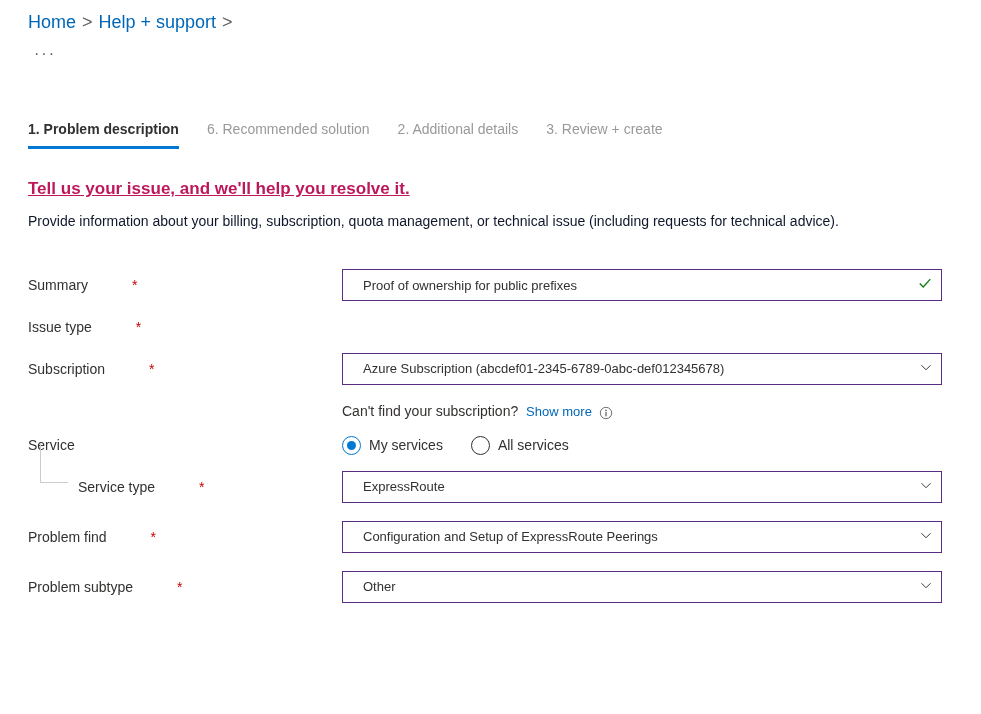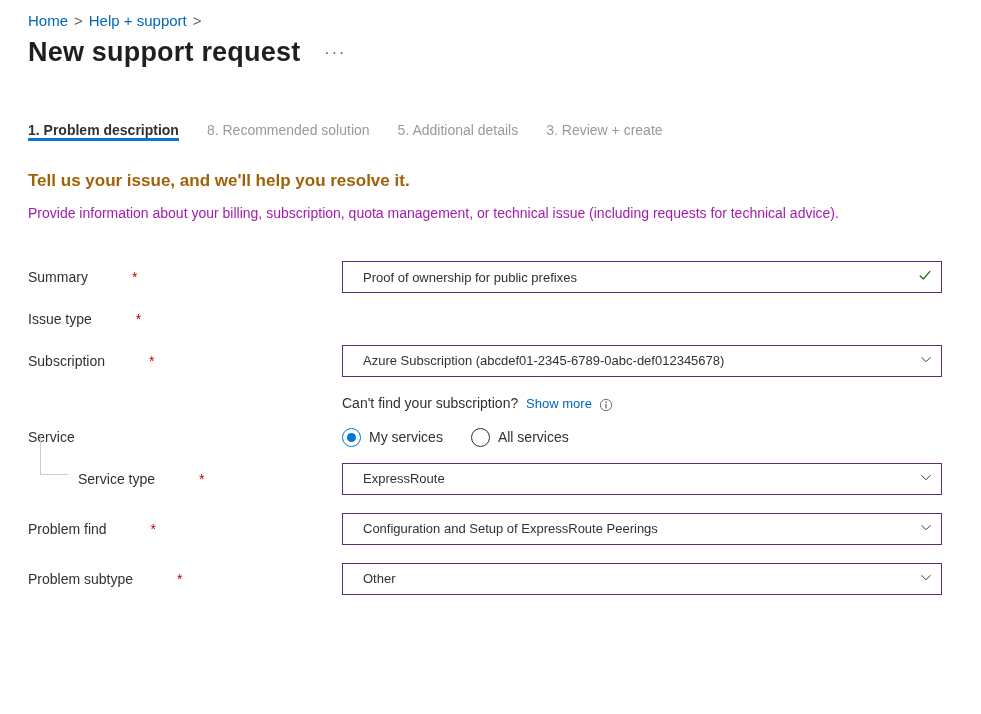--- a/index.html
+++ b/index.html
@@ -8,21 +8,21 @@
     font-size: 13px;
     color: #323130;
     background: #ffffff;
     padding: 12px 0 20px 28px;
     width: 981px;
   }
   .breadcrumbs {
     display: flex;
     align-items: flex-end;
     gap: 6px;
-    font-size: 15px;
+    font-size: 18px;
     margin-bottom: 8px;
   }
   .crumb-link { color: #0067b8; cursor: pointer; }
   .crumb-sep { color: #605e5c; }
   .page-title-row {
     display: flex;
     align-items: center;
     gap: 18px;
     margin-top: 2px;
   }
@@ -41,37 +41,38 @@
   }
   .tabs {
     display: flex;
     gap: 28px;
     margin-top: 54px;
     border-bottom: none;
   }
   .tab {
     font-size: 14px;
     color: #999999;
-    padding-bottom: 0;
+    padding-bottom: 9px;
     cursor: pointer;
   }
   .tab.active {
     color: #323130;
     font-weight: 600;
     border-bottom: 3px solid #0078d4;
   }
   .section-heading {
     font-size: 17px;
     font-weight: 600;
     margin-top: 30px;
-    color: #a16207;
+    color: #be185d;
+    text-decoration: underline;
   }
   .section-desc {
     font-size: 14px;
-    color: #a21caf;
+    color: #0f172a;
     margin-top: 12px;
     line-height: 1.45;
     max-width: 910px;
   }
   .form {
     margin-top: 38px;
   }
   .form-row {
     display: flex;
     align-items: center;
@@ -161,28 +162,27 @@
 <body>
 
 <nav class="breadcrumbs">
   <span class="crumb-link">Home</span>
   <span class="crumb-sep">&gt;</span>
   <span class="crumb-link">Help + support</span>
   <span class="crumb-sep">&gt;</span>
 </nav>
 
 <div class="page-title-row">
-  <h1 class="page-title">New support request</h1>
   <span class="ellipsis-btn">···</span>
 </div>
 
 <div class="tabs">
   <div class="tab active">1. Problem description</div>
-  <div class="tab">8. Recommended solution</div>
-  <div class="tab">5. Additional details</div>
+  <div class="tab">6. Recommended solution</div>
+  <div class="tab">2. Additional details</div>
   <div class="tab">3. Review + create</div>
 </div>
 
 <h2 class="section-heading">Tell us your issue, and we'll help you resolve it.</h2>
 <p class="section-desc">Provide information about your billing, subscription, quota management, or technical issue (including requests for technical advice).</p>
 
 <div class="form">
 
   <div class="form-row">
     <div class="form-label">

